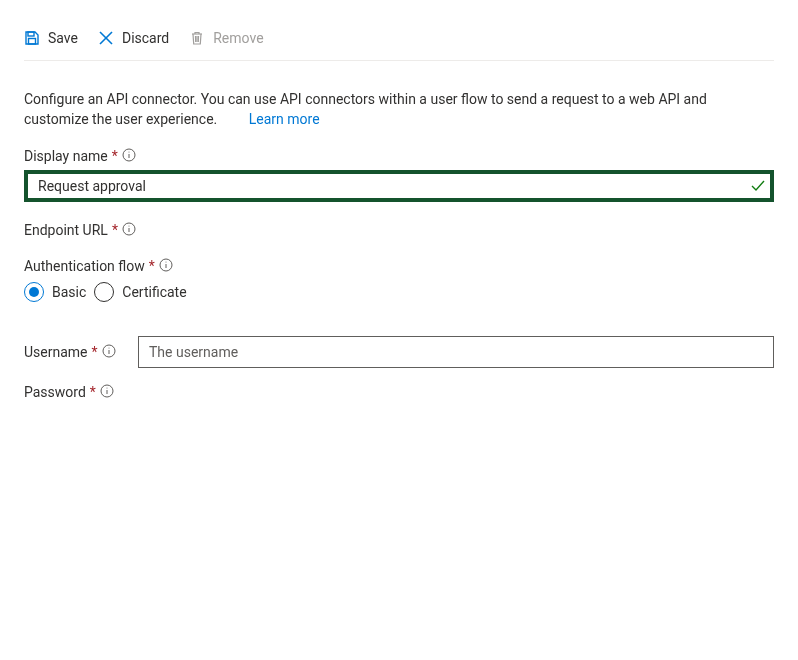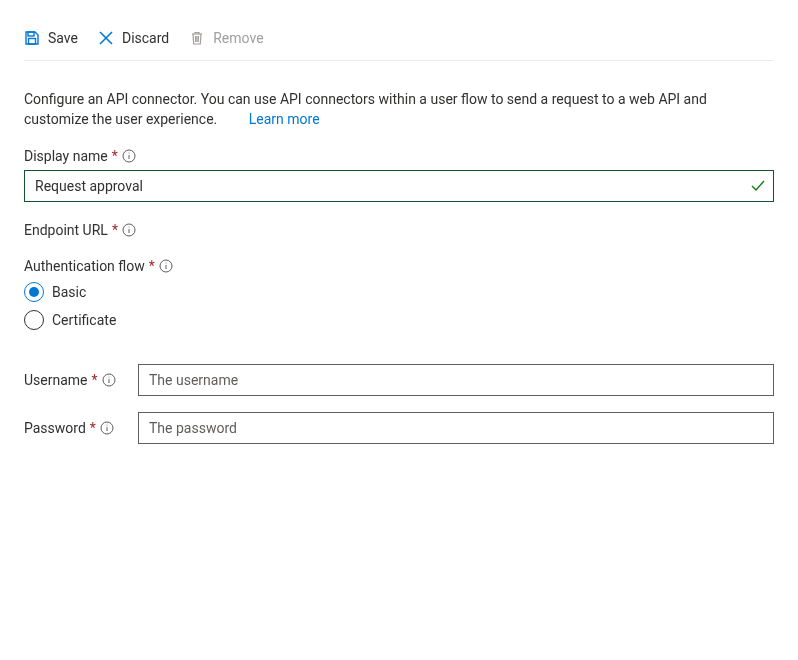--- a/index.html
+++ b/index.html
@@ -78,21 +78,21 @@
   .description a {
     color: #0078d4;
     text-decoration: none;
     padding-left: 28px;
   }
   .field-group {
     margin-bottom: 20px;
   }
   .field-label {
     display: flex;
-    align-items: center;
+    align-items: flex-start;
     gap: 4px;
     font-size: 14px;
     color: #323130;
     margin-bottom: 6px;
   }
   .req-star {
     color: #a4262c;
   }
   .info-icon {
     display: inline-flex;
@@ -111,36 +111,35 @@
     height: 32px;
     padding: 4px 34px 4px 10px;
     font-family: inherit;
     font-size: 14px;
     border: 1px solid #605e5c;
     background: #fff;
     color: #323130;
     outline: none;
   }
   input.text-input.valid {
-    border: 1px solid #14532d;
+    border: 4px solid #14532d;
   }
   input.text-input::placeholder {
     color: #605e5c;
   }
   .check-mark {
     position: absolute;
     right: 8px;
     top: 50%;
     transform: translateY(-50%);
     color: #107c10;
     display: flex;
   }
   .radio-group {
     display: flex;
-    flex-direction: column;
     gap: 8px;
     margin-top: 8px;
   }
   .radio-row {
     display: flex;
     align-items: center;
     gap: 8px;
     cursor: pointer;
   }
   .radio-disc {
@@ -314,18 +313,15 @@
       <span>Password</span>
       <span class="req-star">*</span>
       <span class="info-icon">
         <svg width="14" height="14" viewBox="0 0 14 14" stroke-width="1">
           <circle cx="7" cy="7" r="6"></circle>
           <line x1="7" y1="6" x2="7" y2="10"></line>
           <circle cx="7" cy="4" r="0.5" fill="currentColor" stroke="none"></circle>
         </svg>
       </span>
     </div>
-    <div class="input-wrap" style="flex:1">
-      <input class="text-input" type="password" placeholder="The password" style="">
-    </div>
   </div>
 
 </div>
 
 </body></html>

